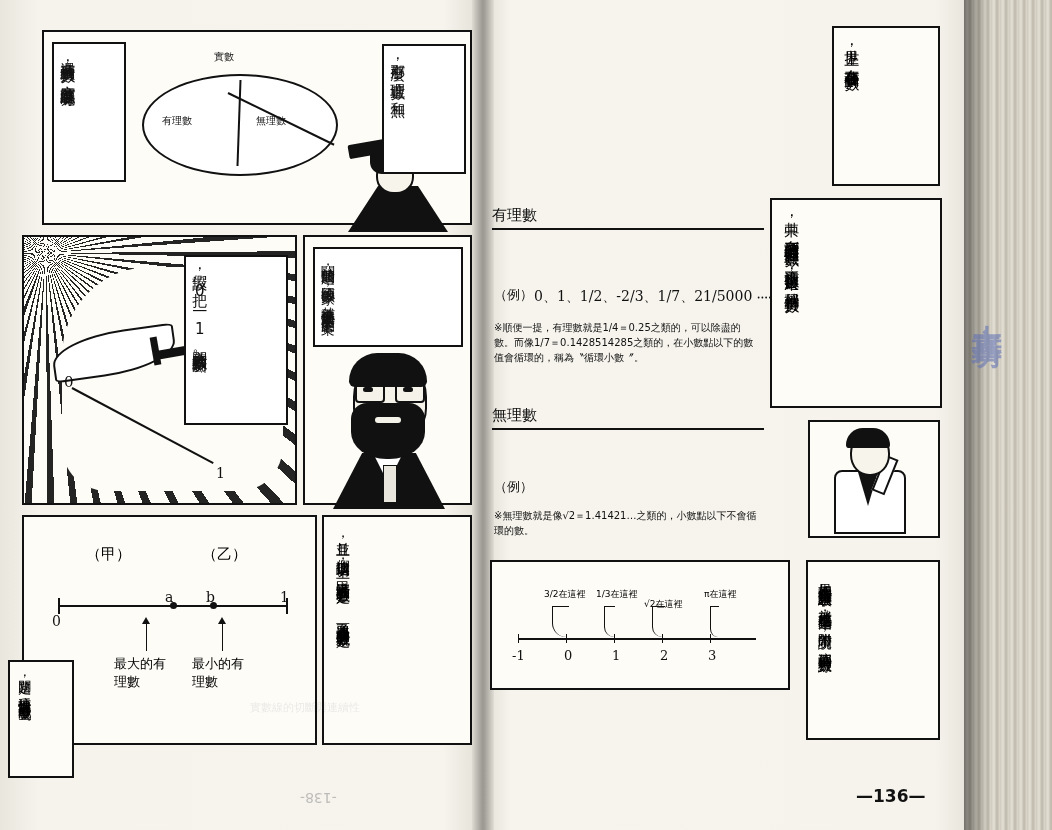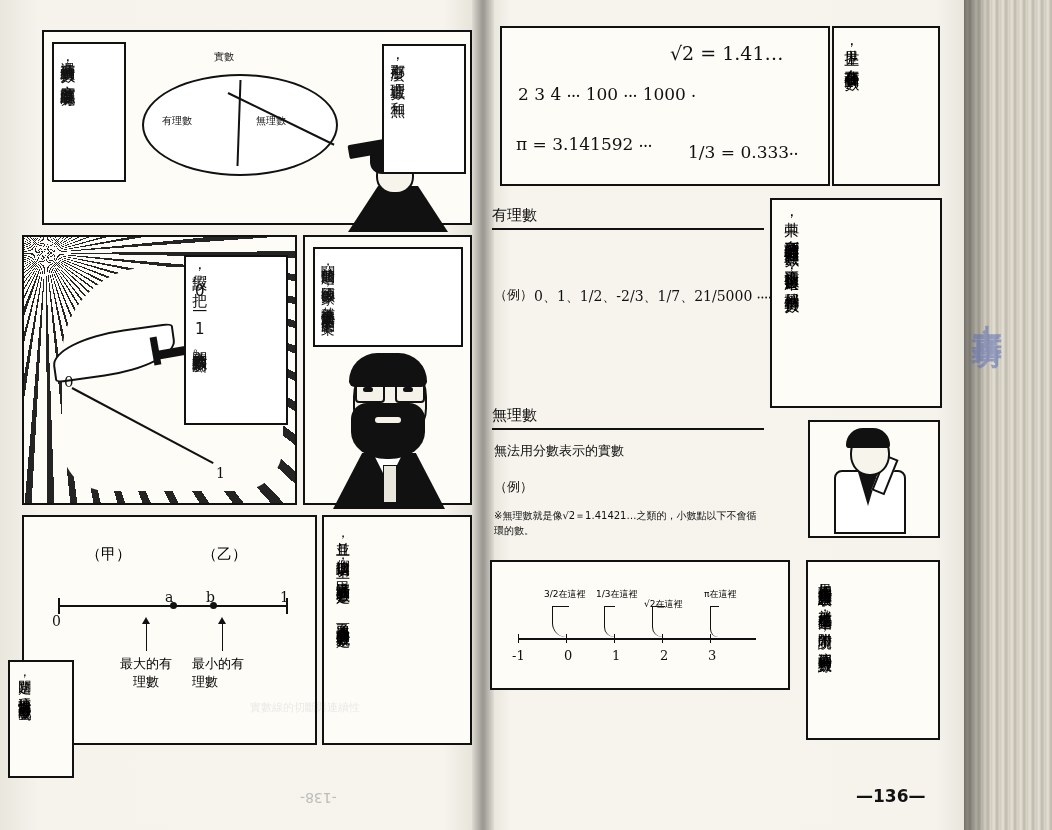--- a/index.html
+++ b/index.html
@@ -205,62 +205,56 @@
     <div class="nl-lab formula" style="left:28px;top:96px;">0</div>
     <div class="nl-lab formula" style="left:141px;top:72px;">a</div>
     <div class="nl-lab formula" style="left:182px;top:72px;">b</div>
     <div class="nl-lab formula" style="left:256px;top:72px;">1</div>
 
     <div class="arrline" style="left:122px;top:104px;"></div>
     <div class="arrhead" style="left:118px;top:100px;"></div>
     <div class="arrline" style="left:198px;top:104px;"></div>
     <div class="arrhead" style="left:194px;top:100px;"></div>
 
-    <div class="cn" style="position:absolute;left:90px;top:138px;width:64px;font-size:13px;text-align:center;line-height:1.4;">最大的有理數</div>
+    <div class="cn" style="position:absolute;left:90px;top:138px;width:64px;font-size:13px;text-align:left;line-height:1.4;">最大的有理數</div>
     <div class="cn" style="position:absolute;left:168px;top:138px;width:64px;font-size:13px;line-height:1.4;">最小的有理數</div>
   </div>
 
   <div class="panel" id="p5">
     <div class="vtext cn" style="position:absolute;left:10px;top:14px;height:200px;font-size:14px;">並且，假設這個切口上，甲這端最大的有理數是a，而乙這邊最小的有理數就是b。</div>
   </div>
 
   <div class="panel" id="p6">
     <div class="vtext cn" style="position:absolute;left:6px;top:8px;height:100px;font-size:13px;">問題是，這種情況真的有可能發生嗎？</div>
   </div>
 
   <div class="leftpageno">-138-</div>
   <div class="bleed" style="left:250px;top:700px;width:180px;">實數線的切斷與連續性</div>
 
-  <div class="panel rp" id="r1">
-    <div class="formula" style="position:absolute;left:168px;top:14px;font-size:19px;">√2 = 1.41…</div>
-    <div class="formula" style="position:absolute;left:16px;top:54px;font-size:17px;">2 3 4 ‧‧‧ 100 ‧‧‧ 1000 ‧</div>
-    <div class="formula" style="position:absolute;left:14px;top:104px;font-size:17px;">π = 3.141592 ‧‧‧</div>
-    <div class="formula" style="position:absolute;left:186px;top:112px;font-size:17px;">1/3 = 0.333‧‧</div>
-  </div>
 
   <div class="panel rp" id="r1b">
     <div class="vtext cn" style="position:absolute;left:8px;top:10px;height:138px;font-size:15px;">世界上，存在著各種的〝數〞！</div>
   </div>
 
   <div class="rp" style="left:492px;top:206px;width:280px;">
     <div class="sec-title cn">有理數</div>
   </div>
   <div class="rule" style="left:492px;top:228px;width:272px;"></div>
   <div class="rp med cn" style="left:494px;top:286px;">（例）</div>
   <div class="rp formula" style="left:534px;top:286px;font-size:14px;">0、1、1/2、-2/3、1/7、21/5000 ‧‧‧‧etc.</div>
+  <div class="rp small cn" style="left:494px;top:320px;width:266px;">※順便一提，有理數就是1/4＝0.25之類的，可以除盡的數。而像1/7＝0.1428514285之類的，在小數點以下的數值會循環的，稱為〝循環小數〞。</div>
 
   <div class="panel rp" id="r2b">
     <div class="vtext cn" style="position:absolute;left:10px;top:10px;height:188px;font-size:15px;">其中，有所謂的〝理數〞和〝無理數〞，這兩種數合起來，就稱為〝實數〞！</div>
   </div>
 
   <div class="rp" style="left:492px;top:406px;width:280px;">
     <div class="sec-title cn">無理數</div>
   </div>
   <div class="rule" style="left:492px;top:428px;width:272px;"></div>
-  <div class="rp med cn" style="left:494px;top:442px;width:280px;">無法用分數表示的實數</div>
   <div class="rp med cn" style="left:494px;top:478px;">（例）</div>
   <div class="rp small cn" style="left:494px;top:508px;width:266px;">※無理數就是像√2＝1.41421…之類的，小數點以下不會循環的數。</div>
 
   <div class="panel rp" id="r3b">
     <div class="fig2">
       <div class="f2body"></div>
       <div class="f2lapel"></div>
       <div class="f2arm"></div>
       <div class="f2head"></div>
       <div class="f2hair"></div>

